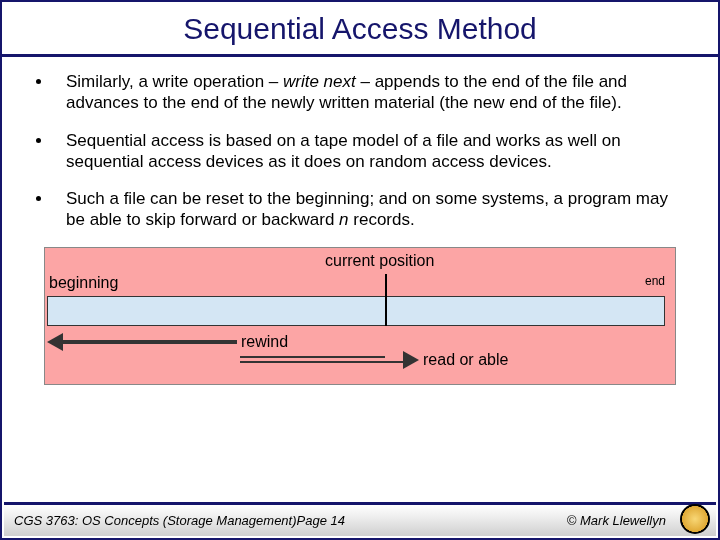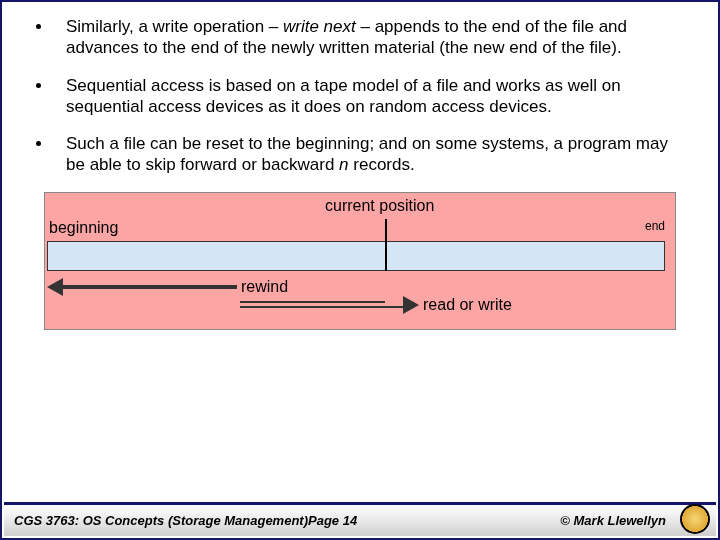--- a/index.html
+++ b/index.html
@@ -160,21 +160,21 @@
     position: absolute;
     bottom: 2px;
     left: 2px;
     right: 2px;
     height: 34px;
     background: linear-gradient(#fff, #ededed 40%, #cfcfcf);
     border-top: 3px solid #15156b;
     display: flex;
     align-items: center;
     font-size: 13px;
-    font-weight: bold;
+    font-weight: normal;
     font-style: italic;
     color: #000;
     padding: 0 10px;
   }
   .footer .f-left { flex: 0 0 auto; }
   .footer .f-mid { flex: 1; text-align: left; }
   .footer .f-right { flex: 0 0 auto; margin-right: 40px; }
   .logo {
     position: absolute;
     right: 6px;
@@ -182,20 +182,23 @@
     width: 30px;
     height: 30px;
     background: radial-gradient(circle at 50% 50%, #f8d776 0%, #e0a935 60%, #000 62%, #000 100%);
     border-radius: 50%;
   }
 </style>
 </head>
 <body>
 
 <div class="slide">
+  <div class="title-bar">
+    <div class="title">Sequential Access Method</div>
+  </div>
 
   <div class="content">
 
     <div class="bullet">
       <span class="dot"></span>
       <span class="txt">
         <span>Similarly, a write operation – </span><span class="italic">write next</span><span> – appends to the end of the file and advances to the end of the newly written material (the new end of the file).</span>
       </span>
     </div>
 
@@ -218,21 +221,21 @@
       <div class="beg-label">beginning</div>
       <div class="end-label">end</div>
       <div class="tape"></div>
       <div class="cp-tick"></div>
       <div class="rewind-arrow"></div>
       <div class="rewind-line"></div>
       <div class="rewind-label">rewind</div>
       <div class="rw-line-a"></div>
       <div class="rw-line-b"></div>
       <div class="rw-arrow"></div>
-      <div class="rw-label">read or write</div>
+      <div class="rw-label">read or able</div>
     </div>
 
   </div>
 
   <div class="footer">
     <span class="f-left">CGS 3763: OS Concepts  (Storage Management)</span>
     <span class="f-mid">Page 14</span>
     <span class="f-right">© Mark Llewellyn</span>
     <span class="logo"></span>
   </div>

